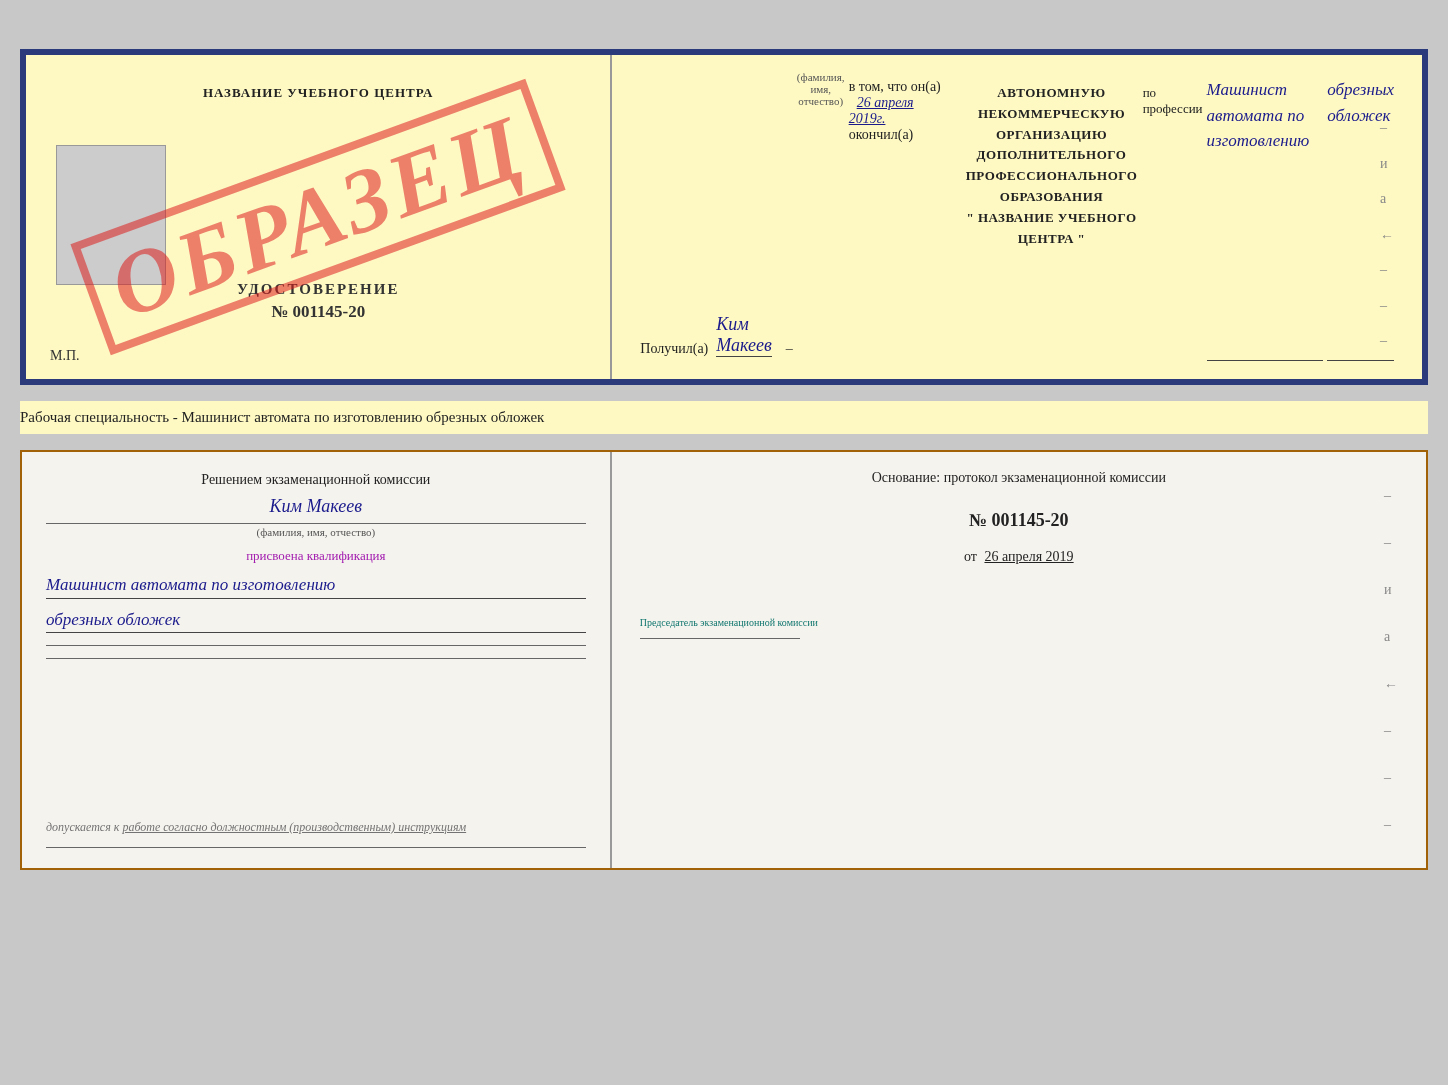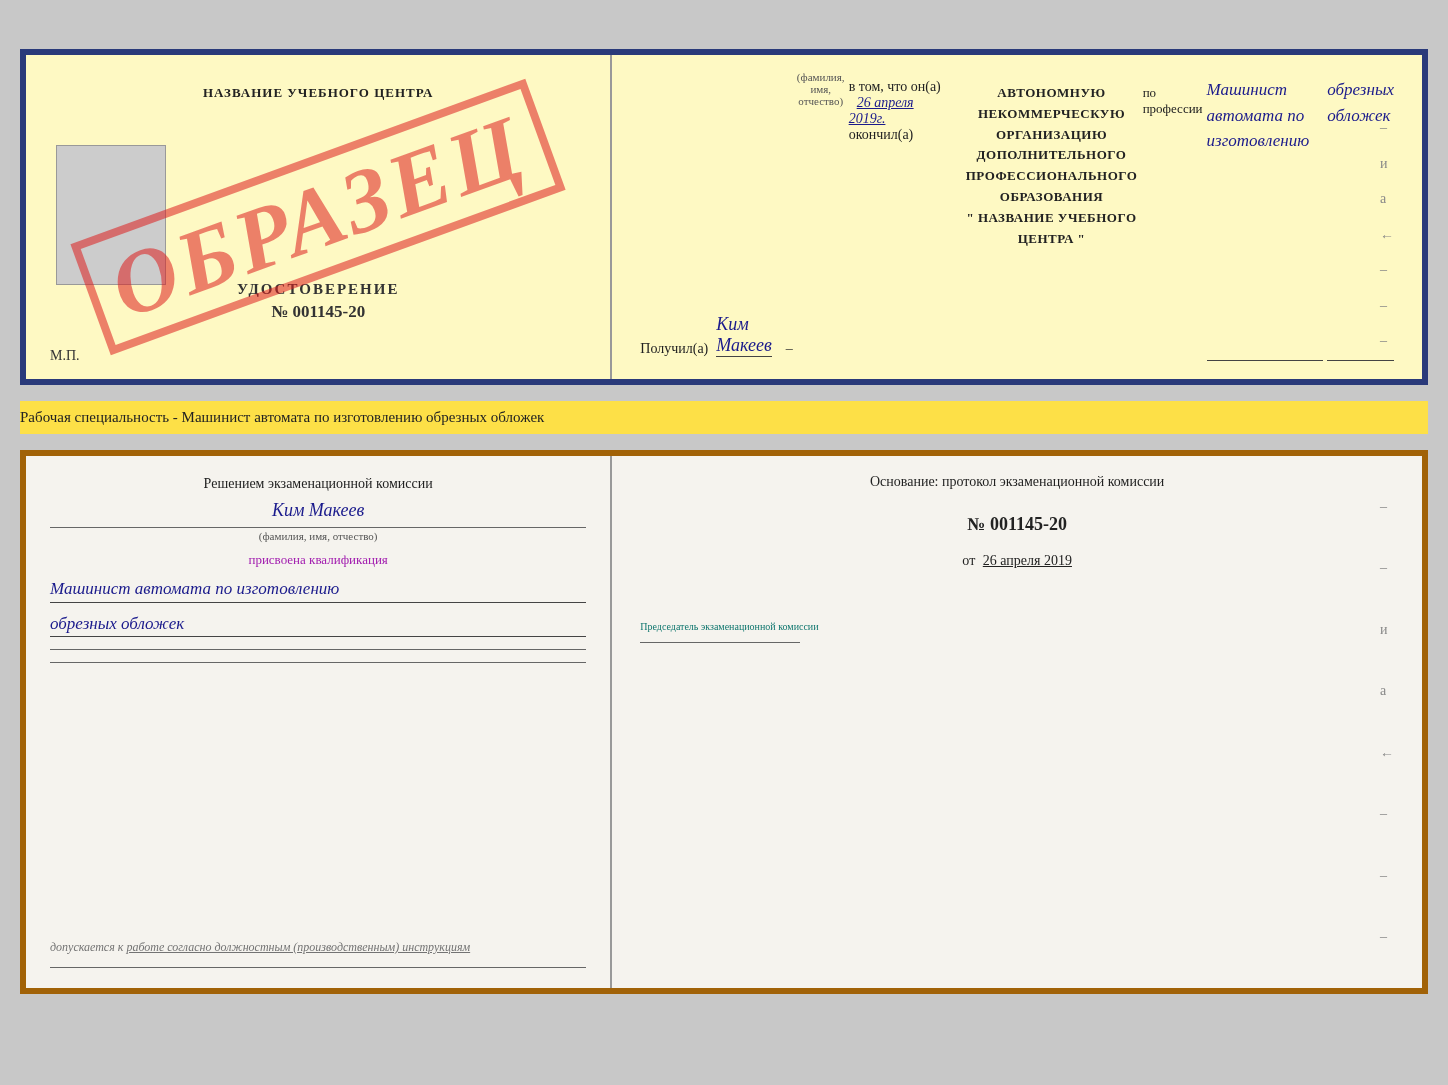--- a/index.html
+++ b/index.html
@@ -183,30 +183,30 @@
       border-bottom: 1px solid #444;
       margin-top: 4px;
       line-height: 1.5;
     }
 
     
     .middle-label {
       font-size: 15px;
       color: #222;
       padding: 8px 0;
-      background: #fde047;
+      background: #fef9c3;
     }
 
     
     .document-bottom {
       background: #f5f3ee;
-      border: 6px solid #a16207;
+      border: 2px solid #a16207;
       display: flex;
       width: 100%;
-      height: 544px;
+      height: 420px;
       position: relative;
       overflow: hidden;
     }
 
     .doc-bottom-left {
       width: 42%;
       border-right: 2px solid #999;
       padding: 20px 24px;
       display: flex;
       flex-direction: column;

